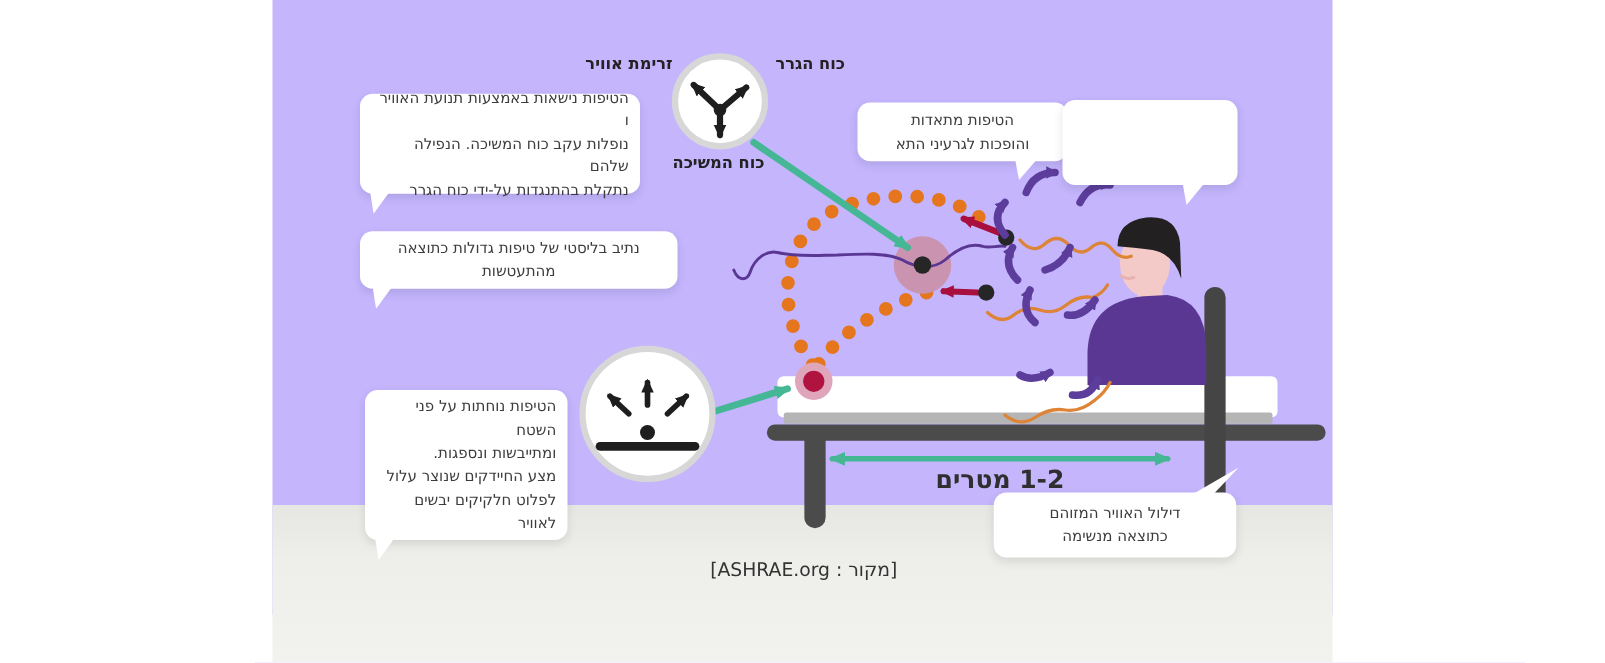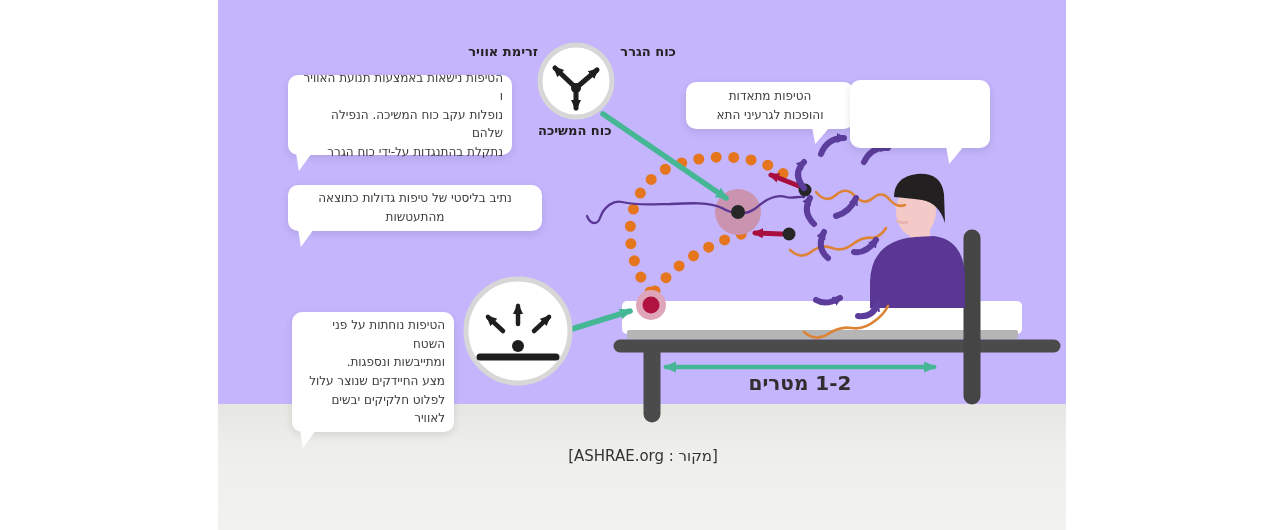--- a/index.html
+++ b/index.html
@@ -160,18 +160,23 @@
     <div class="bubble al-center" style="left:424px;top:82px;width:168px;height:47px;margin-left:44px;">
       <div class="txt">הטיפות מתאדות
 והופכות לגרעיני התא</div>
       <div class="tail tail-dl" style="left:126px;top:45px;width:18px;height:17px;"></div>
     </div>
 
     <div class="bubble al-center" style="left:632px;top:80px;width:140px;height:68px;">
       <div class="tail tail-dl" style="left:96px;top:66px;width:18px;height:18px;"></div>
     </div>
 
+    <div class="bubble al-center" style="left:577px;top:394px;width:194px;height:52px;">
+      <div class="txt">דילול האוויר המזוהם
+כתוצאה מנשימה</div>
+      <div class="tail tail-ur" style="left:158px;top:-20px;width:38px;height:22px;"></div>
+    </div>
 
     <div class="measure">1-2 מטרים</div>
 
     <div class="source">[מקור : ASHRAE.org]</div>
   </div>
 </div>
 
 </body></html>

